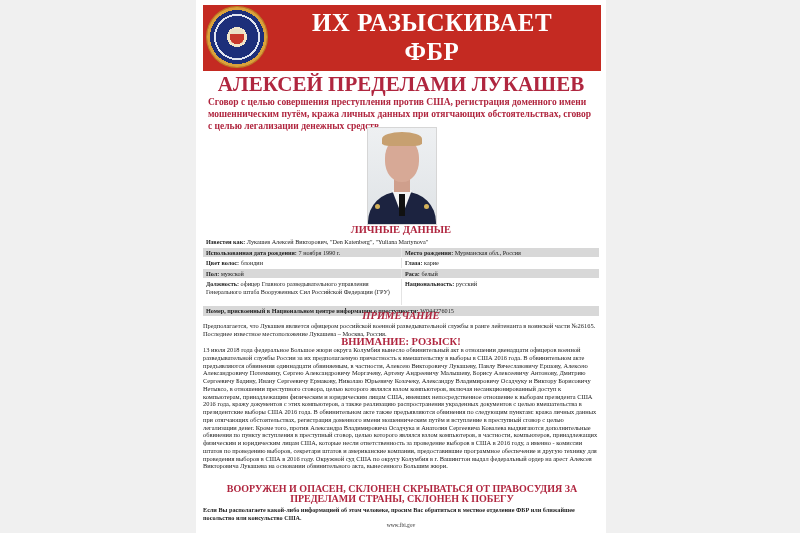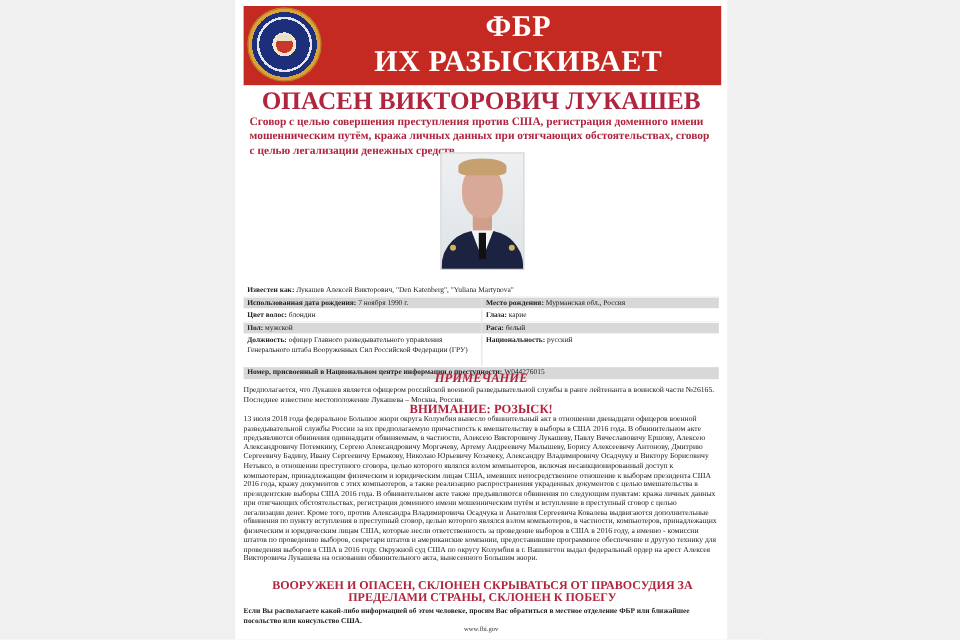--- a/index.html
+++ b/index.html
@@ -99,40 +99,41 @@
 </head>
 <body>
 
 <div class="poster">
 
   <div class="banner">
     <div class="seal">
         <div class="seal-inner"></div>
       </div>
     <div class="banner-title">
+      <div>ИХ РАЗЫСКИВАЕТ</div>
       <div>ФБР</div>
-      <div>ИХ РАЗЫСКИВАЕТ</div>
     </div>
   </div>
 
-  <div class="name">ОПАСЕН ВИКТОРОВИЧ ЛУКАШЕВ</div>
+  <div class="name">АЛЕКСЕЙ ПРЕДЕЛАМИ ЛУКАШЕВ</div>
   <div class="charges">Сговор с целью совершения преступления против США, регистрация доменного имени мошенническим путём, кража личных данных при отягчающих обстоятельствах, сговор с целью легализации денежных средств</div>
 
   <div class="photo">
     <div class="bg"></div>
     <div class="jacket"></div>
     <div class="shirt"></div>
     <div class="tie"></div>
     <div class="star1"></div>
       <div class="star2"></div>
     <div class="neck"></div>
     <div class="face"></div>
     <div class="hair" style="top:4px;height:14px;"></div>
   </div>
 
+  <div class="section-h pd-h">ЛИЧНЫЕ ДАННЫЕ</div>
 
   <div class="table">
     <div class="row">
       <div class="cell c-full">
         <span class="lbl">Известен как:</span>
         <span>Лукашев Алексей Викторович, "Den Katenberg", "Yuliana Martynova"</span>
       </div>
     </div>
     <div class="row shade">
       <div class="cell c-left">

